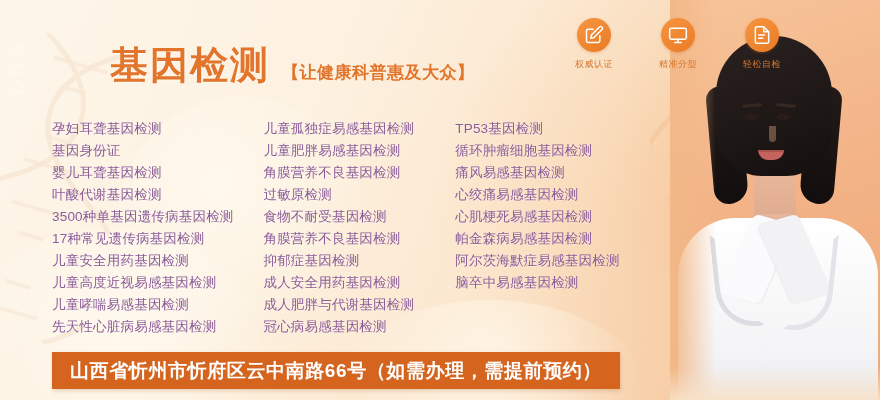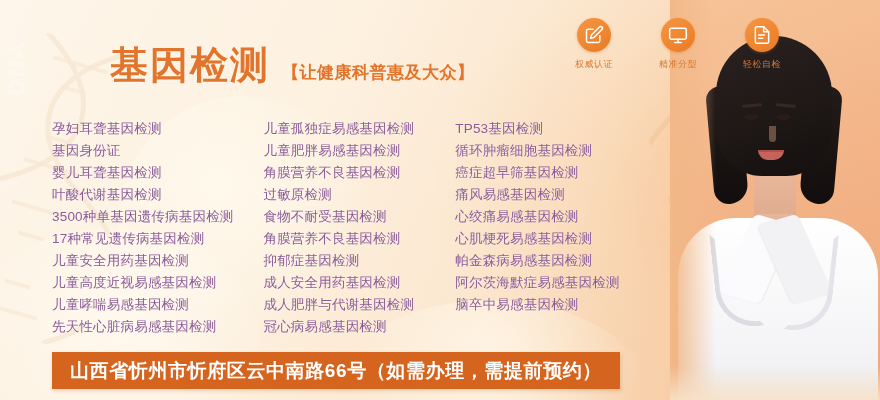--- a/index.html
+++ b/index.html
@@ -397,21 +397,20 @@
       <div class="list-item">角膜营养不良基因检测</div>
       <div class="list-item">抑郁症基因检测</div>
       <div class="list-item">成人安全用药基因检测</div>
       <div class="list-item">成人肥胖与代谢基因检测</div>
       <div class="list-item">冠心病易感基因检测</div>
     </div>
 
     <div class="col col-3">
       <div class="list-item">TP53基因检测</div>
       <div class="list-item">循环肿瘤细胞基因检测</div>
-      <div class="list-item">癌症超早筛基因检测</div>
       <div class="list-item">痛风易感基因检测</div>
       <div class="list-item">心绞痛易感基因检测</div>
       <div class="list-item">心肌梗死易感基因检测</div>
       <div class="list-item">帕金森病易感基因检测</div>
       <div class="list-item">阿尔茨海默症易感基因检测</div>
       <div class="list-item">脑卒中易感基因检测</div>
     </div>
 
   </div>
 

